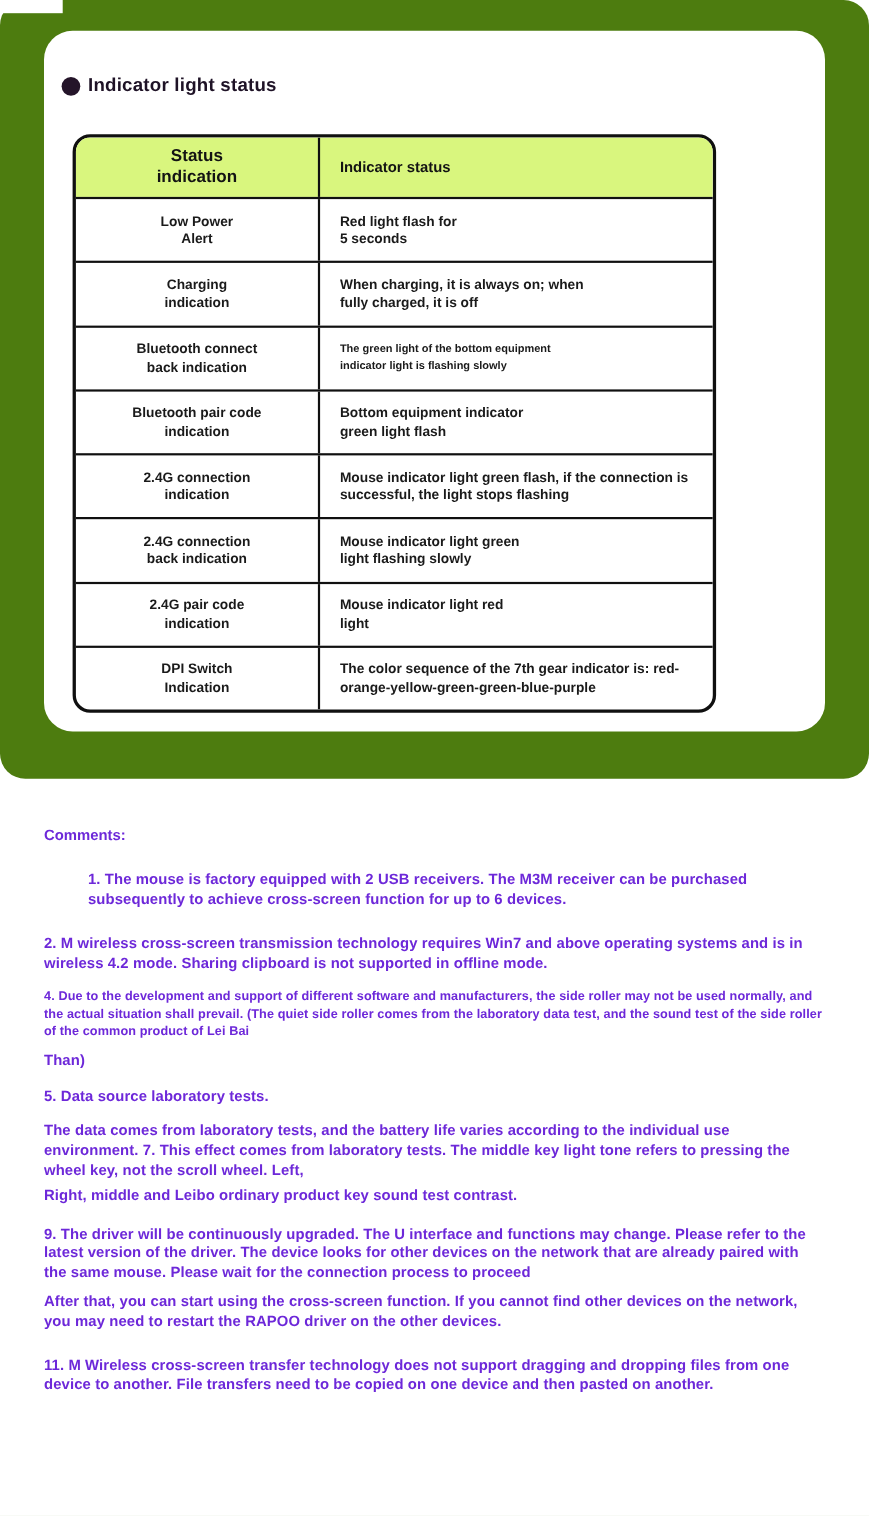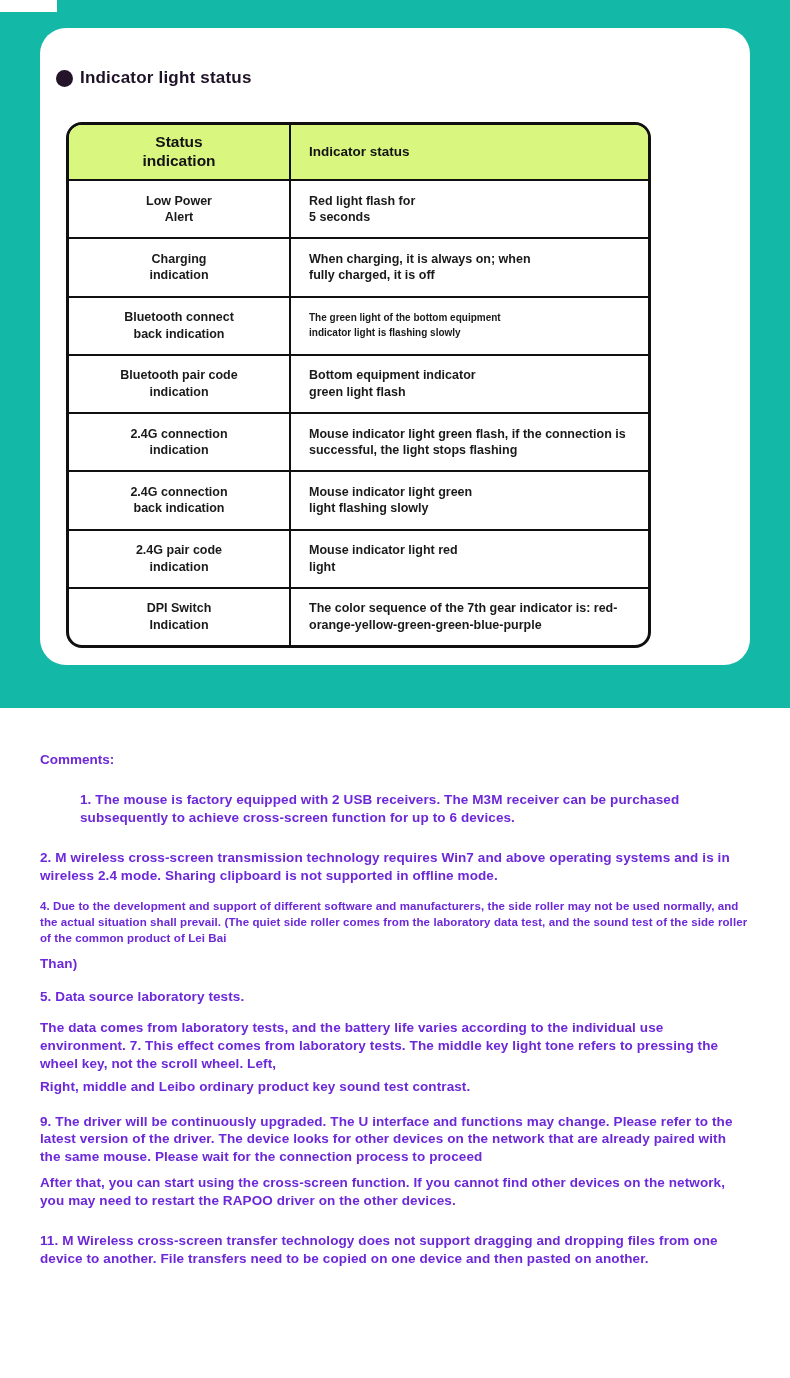--- a/index.html
+++ b/index.html
@@ -5,21 +5,21 @@
   * { margin: 0; padding: 0; box-sizing: border-box; }
   html, body { width: 790px; background: #ffffff; }
   body {
     font-family: "Liberation Sans", sans-serif;
     width: 790px; height: 1378px; position: relative; overflow: hidden;
   }
   .preline { white-space: pre-line; }
 
   
   .green-section {
-    position: relative; width: 790px; height: 708px; background: #14b8a6;
+    position: relative; width: 790px; height: 708px; background: #4d7c0f; border-radius: 23px;
   }
   .white-notch {
     position: absolute; left: 0; top: 0; width: 57px; height: 12px; background: #ffffff;
   }
   .card {
     position: absolute; left: 40px; top: 28px; width: 710px; height: 637px;
     background: #ffffff; border-radius: 26px;
   }
   .heading {
     position: absolute; left: 16px; top: 40px;
@@ -146,21 +146,21 @@
         <div class="cell c2 preline">The color sequence of the 7th gear indicator is: red-
 orange-yellow-green-green-blue-purple</div>
       </div>
     </div>
   </div>
 </div>
 
 <div class="comments">
   <p class="c-title">Comments:</p>
   <p class="para m24">1. The mouse is factory equipped with 2 USB receivers. The M3M receiver can be purchased subsequently to achieve cross-screen function for up to 6 devices.</p>
-  <p class="para m22">2. M wireless cross-screen transmission technology requires Win7 and above operating systems and is in wireless 2.4 mode. Sharing clipboard is not supported in offline mode.</p>
+  <p class="para m22">2. M wireless cross-screen transmission technology requires Win7 and above operating systems and is in wireless 4.2 mode. Sharing clipboard is not supported in offline mode.</p>
   <p class="para small m13">4. Due to the development and support of different software and manufacturers, the side roller may not be used normally, and the actual situation shall prevail. (The quiet side roller comes from the laboratory data test, and the sound test of the side roller of the common product of Lei Bai</p>
   <p class="para m8">Than)</p>
   <p class="para m15">5. Data source laboratory tests.</p>
   <p class="para m13">The data comes from laboratory tests, and the battery life varies according to the individual use environment. 7. This effect comes from laboratory tests. The middle key light tone refers to pressing the wheel key, not the scroll wheel. Left,</p>
   <p class="para m5">Right, middle and Leibo ordinary product key sound test contrast.</p>
   <p class="para m17">9. The driver will be continuously upgraded. The U interface and functions may change. Please refer to the latest version of the driver. The device looks for other devices on the network that are already paired with the same mouse. Please wait for the connection process to proceed</p>
   <p class="para m8">After that, you can start using the cross-screen function. If you cannot find other devices on the network, you may need to restart the RAPOO driver on the other devices.</p>
   <p class="para m22">11. M Wireless cross-screen transfer technology does not support dragging and dropping files from one device to another. File transfers need to be copied on one device and then pasted on another.</p>
 </div>
 

